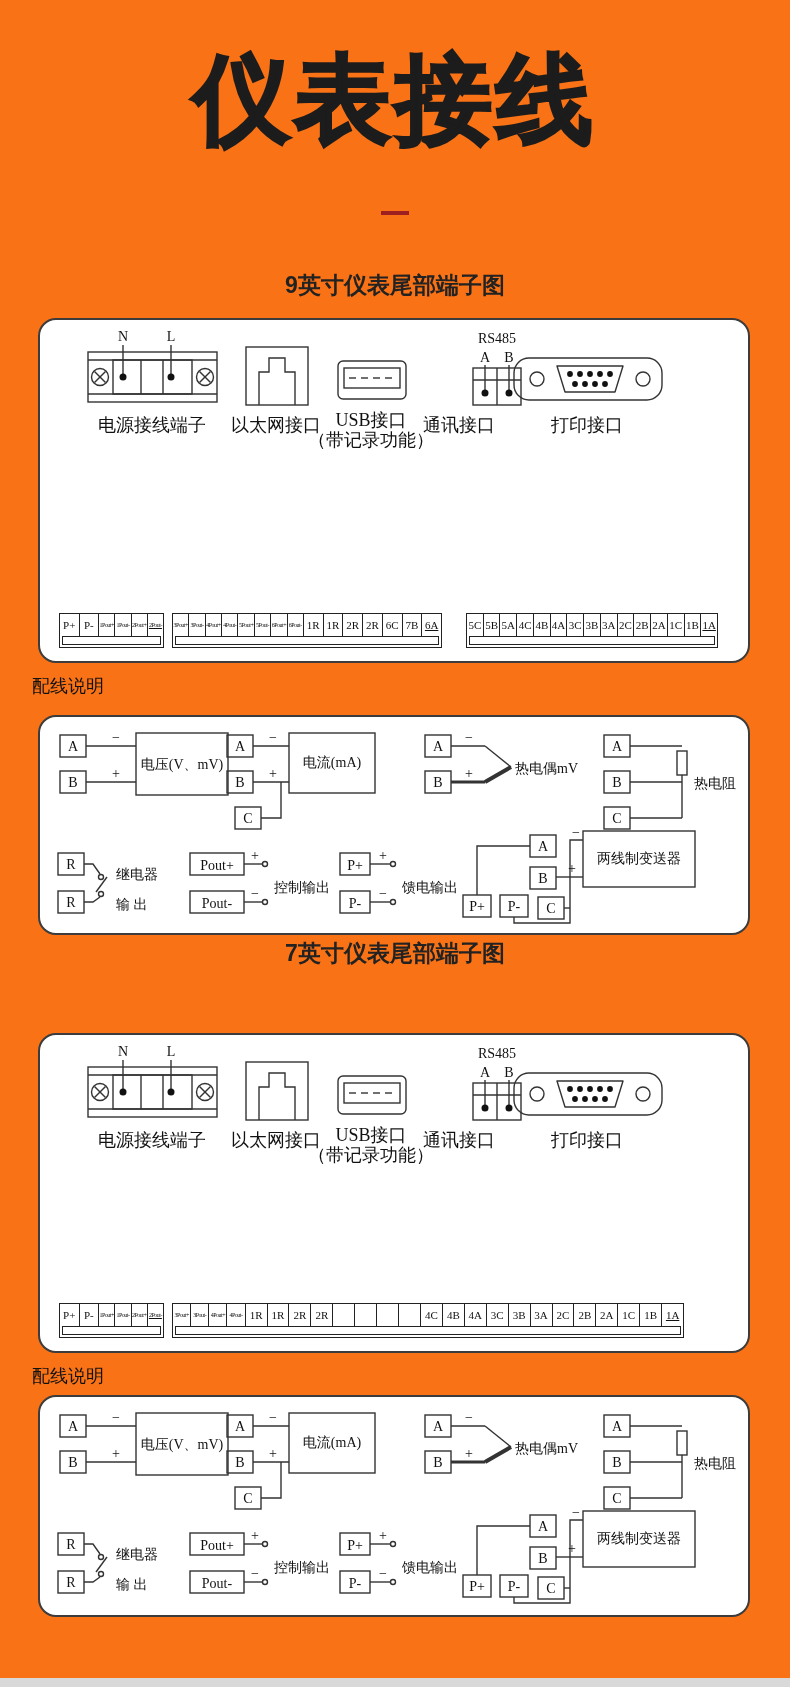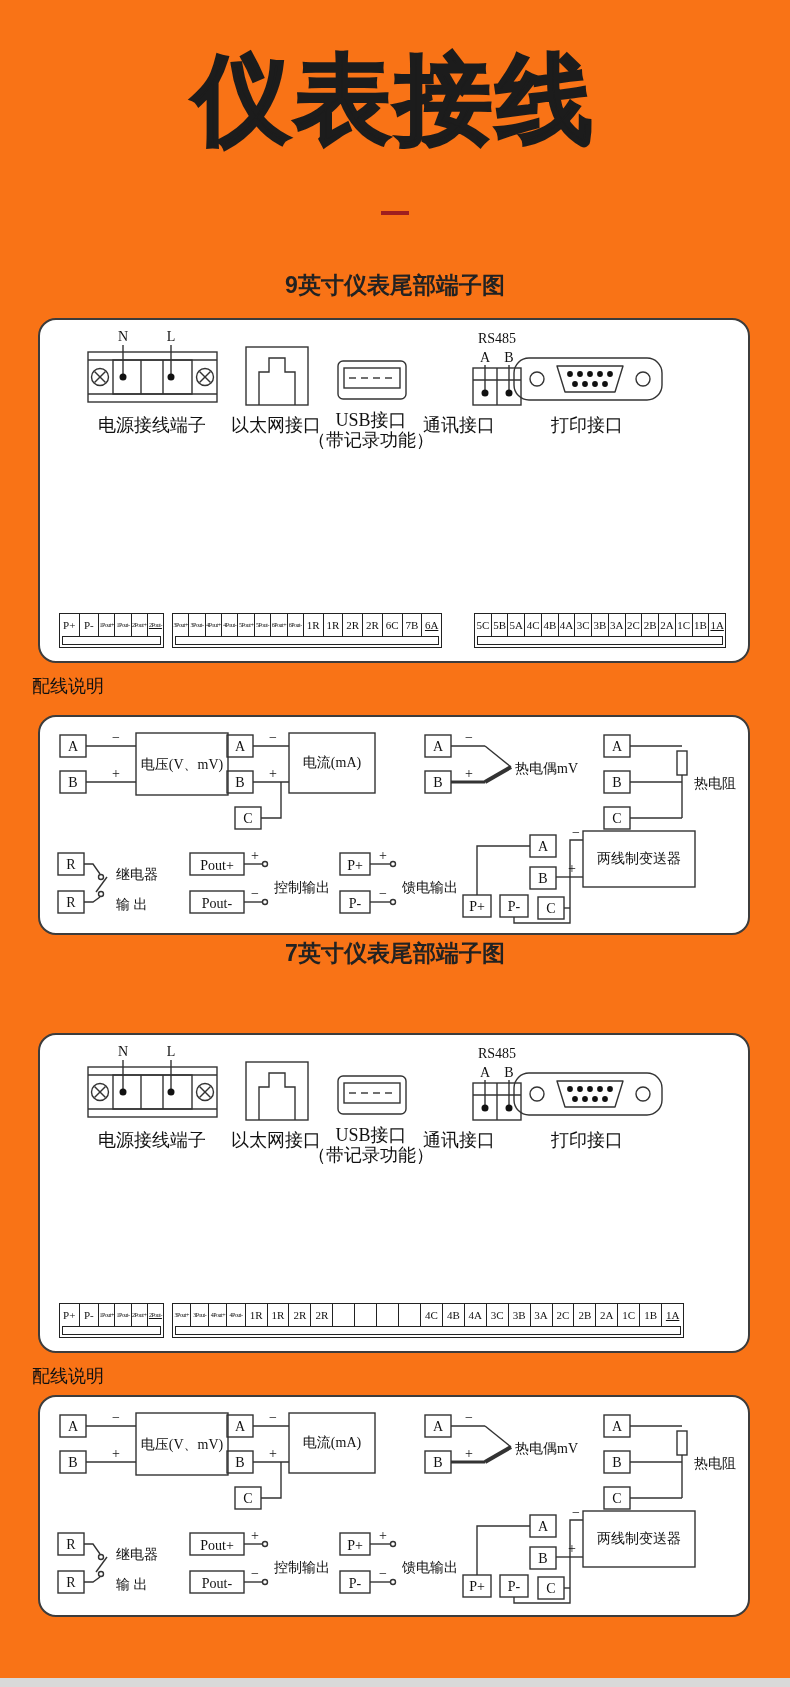--- a/index.html
+++ b/index.html
@@ -137,21 +137,21 @@
             <div class="tcell">1R</div>
             <div class="tcell">1R</div>
             <div class="tcell">2R</div>
             <div class="tcell">2R</div>
             <div class="tcell">6C</div>
             <div class="tcell">7B</div>
             <div class="tcell">6A</div>
           </div>
         <div class="tbase"></div>
       </div>
-      <div class="tblock" style="width:252px;margin-left:32px">
+      <div class="tblock" style="width:252px;margin-left:24px">
         <div class="trow">
             <div class="tcell">5C</div>
             <div class="tcell">5B</div>
             <div class="tcell">5A</div>
             <div class="tcell">4C</div>
             <div class="tcell">4B</div>
             <div class="tcell">4A</div>
             <div class="tcell">3C</div>
             <div class="tcell">3B</div>
             <div class="tcell">3A</div>

